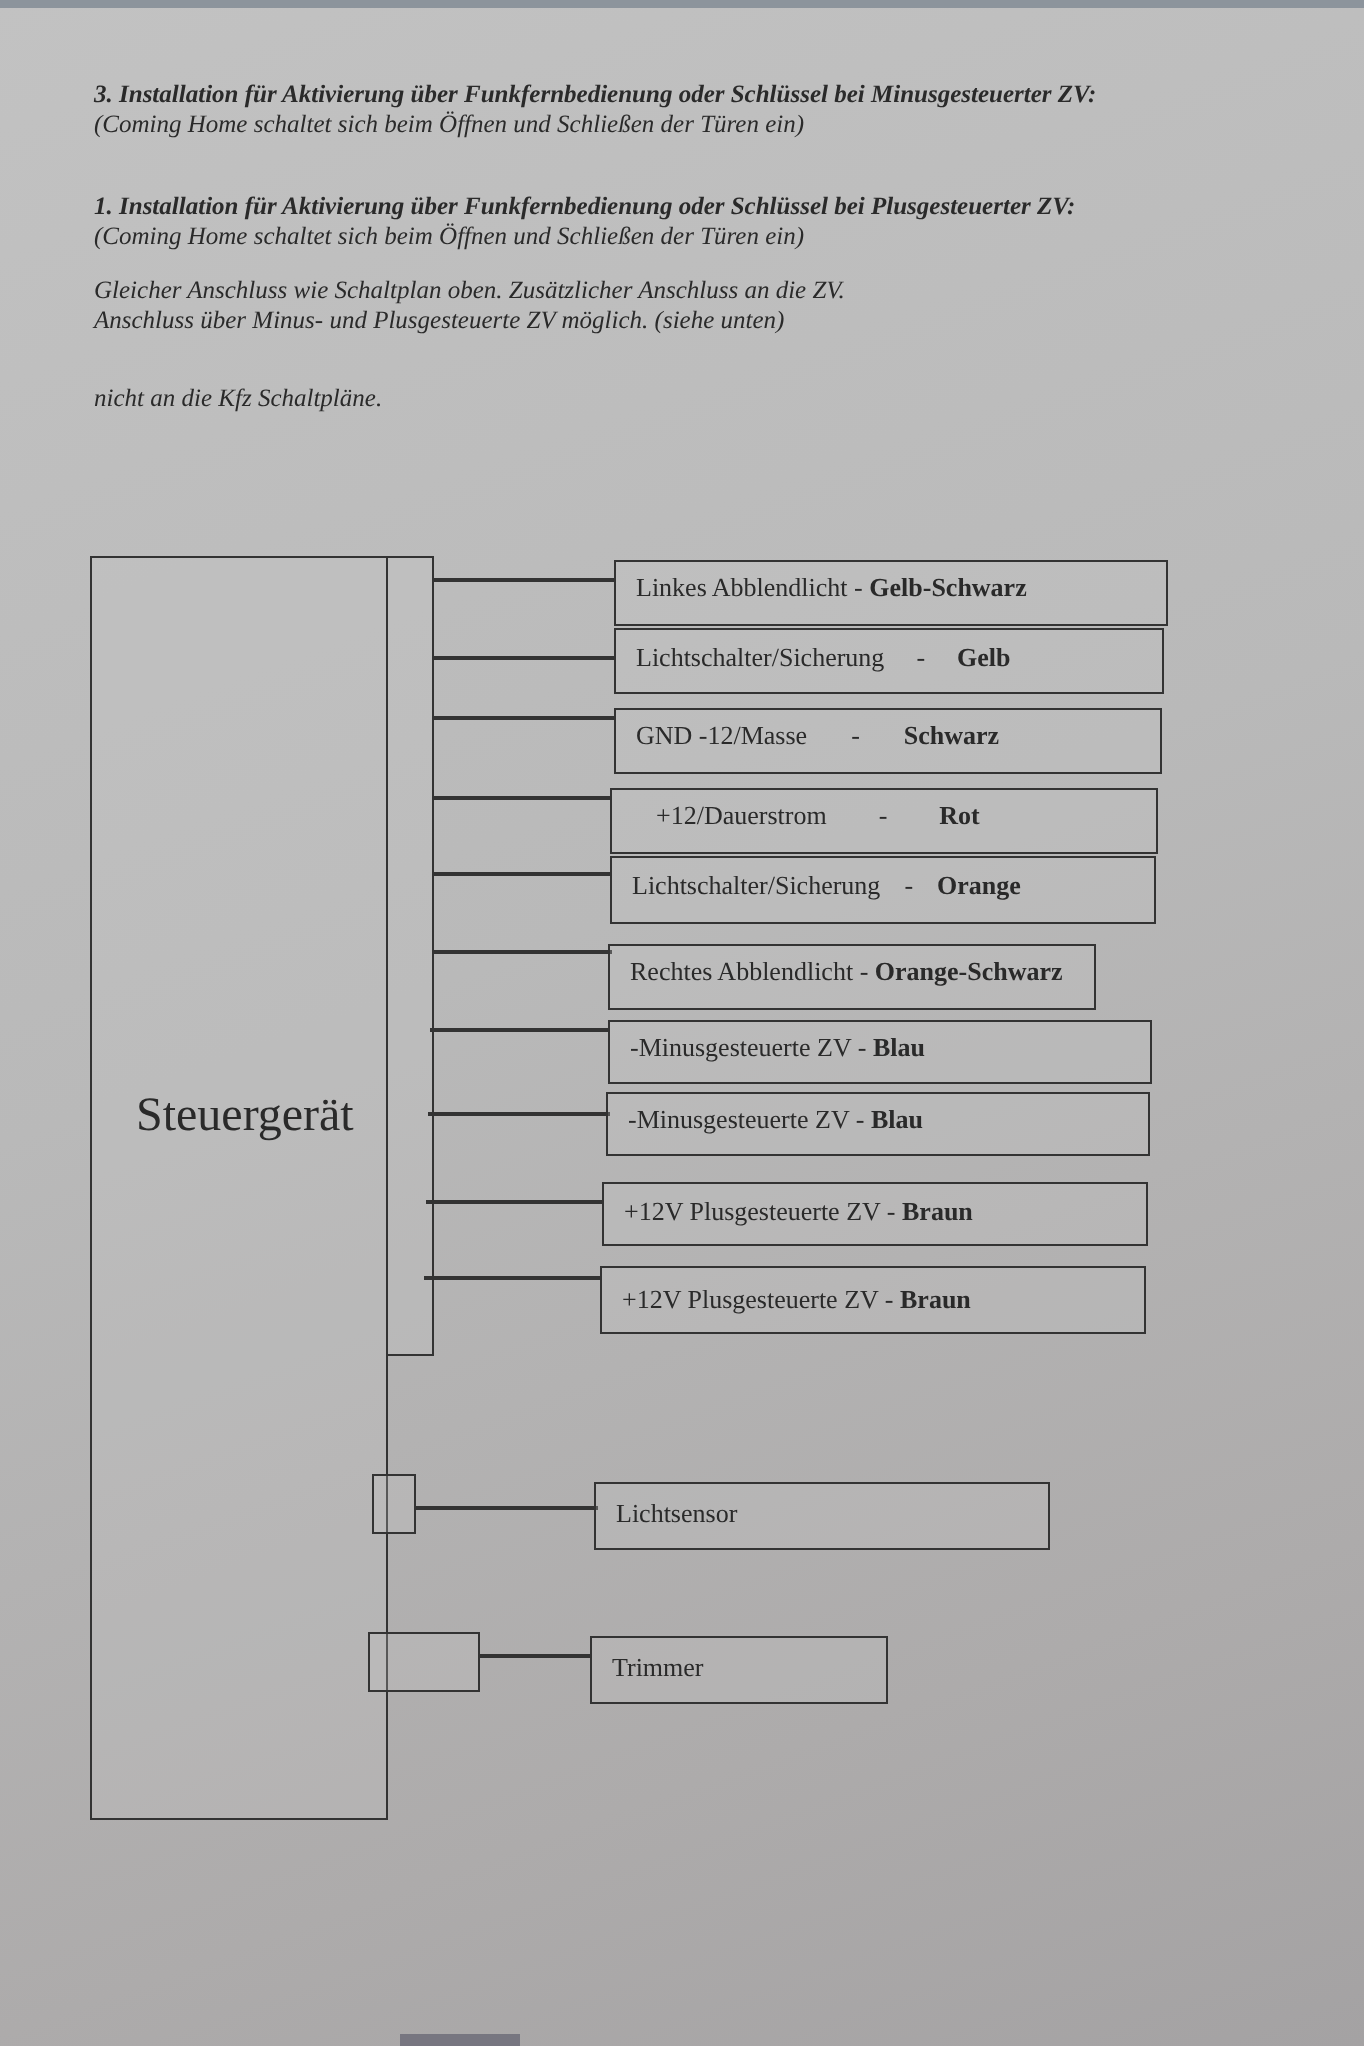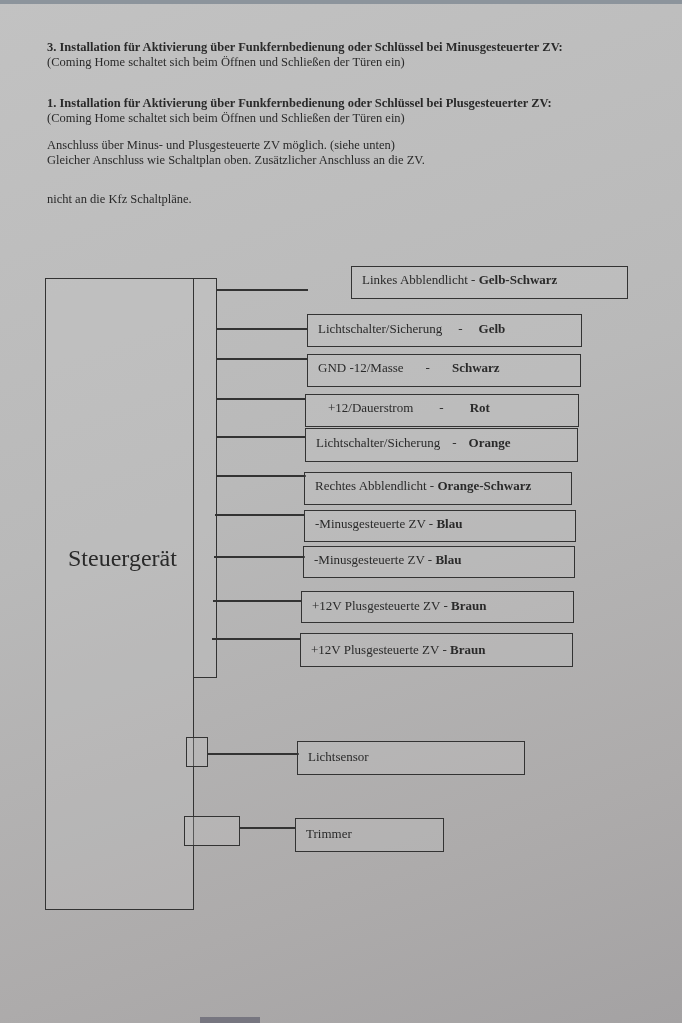--- a/index.html
+++ b/index.html
@@ -2,21 +2,21 @@
 <html><head>
 <meta charset="utf-8">
 <style>
   html, body { margin: 0; padding: 0; }
   body {
     width: 682px; height: 1023px; overflow: hidden; position: relative;
     background: linear-gradient(160deg, #c2c2c2 0%, #b9b9b9 45%, #adabab 80%, #a4a2a3 100%);
     font-family: "Liberation Serif", serif; color: #2a2a2a;
   }
   .topstrip { position: absolute; left: 0; top: 0; width: 682px; height: 4px; background: #8c949c; }
-  .para { position: absolute; left: 47px; font-size: 12.5px; line-height: 15px; white-space: nowrap; }
+  .para { position: absolute; left: 47px; font-size: 12.5px; line-height: 15px; white-space: nowrap; font-style: italic; }
   .para b { font-weight: bold; }
   #p3 { top: 40px; }
   #p4 { top: 96px; }
   #p5 { top: 138px; }
   #p6 { top: 192px; }
 
   .line { position: absolute; background: #333; }
   .box { position: absolute; border: 1.6px solid #333; box-sizing: border-box; background: rgba(200,200,200,0.25); }
   .label { position: absolute; font-size: 13px; line-height: 16px; white-space: nowrap; padding-left: 10px; }
   .label .wire { font-weight: bold; }
@@ -31,22 +31,22 @@
 
 <div class="para" id="p3">
   <div><b>3. Installation für Aktivierung über Funkfernbedienung oder Schlüssel bei Minusgesteuerter ZV:</b></div>
   <div>(Coming Home schaltet sich beim Öffnen und Schließen der Türen ein)</div>
 </div>
 <div class="para" id="p4">
   <div><b>1. Installation für Aktivierung über Funkfernbedienung oder Schlüssel bei Plusgesteuerter ZV:</b></div>
   <div>(Coming Home schaltet sich beim Öffnen und Schließen der Türen ein)</div>
 </div>
 <div class="para" id="p5">
+  <div>Gleicher Anschluss wie Schaltplan oben. Zusätzlicher Anschluss an die ZV.</div>
   <div>Anschluss über Minus- und Plusgesteuerte ZV möglich. (siehe unten)</div>
-  <div>Gleicher Anschluss wie Schaltplan oben. Zusätzlicher Anschluss an die ZV.</div>
 </div>
 <div class="para" id="p6">
   <div>nicht an die Kfz Schaltpläne.</div>
 </div>
 
 <div>
 
   <div class="box" style="left:45px; top:278px; width:149px; height:632px;"></div>
   <div id="device-title">Steuergerät</div>
 
@@ -62,36 +62,36 @@
   <div class="line" style="left:216px; top:398px; width:90px; height:1.6px;"></div>
   <div class="line" style="left:216px; top:436px; width:90px; height:1.6px;"></div>
   <div class="line" style="left:216px; top:475px; width:90px; height:1.6px;"></div>
   <div class="line" style="left:215px; top:514px; width:90px; height:1.6px;"></div>
   <div class="line" style="left:214px; top:556px; width:91px; height:1.6px;"></div>
   <div class="line" style="left:213px; top:600px; width:89px; height:1.6px;"></div>
   <div class="line" style="left:212px; top:638px; width:89px; height:1.6px;"></div>
   <div class="line" style="left:207px; top:753px; width:92px; height:1.6px;"></div>
   <div class="line" style="left:239px; top:827px; width:56px; height:1.6px;"></div>
 
-  <div class="box" style="left:307px; top:266px; width:277px; height:33px;margin-left:44px;">
+  <div class="box" style="left:307px; top:280px; width:277px; height:33px;">
     <div class="label" style="top:5px;"><span>Linkes Abblendlicht</span> <span>-</span> <span class="wire">Gelb-Schwarz</span></div>
   </div>
   <div class="box" style="left:307px; top:314px; width:275px; height:33px;">
     <div class="label" style="top:6px;"><span>Lichtschalter/Sicherung</span><span class="dash" style="margin:0 16px;">-</span><span class="wire">Gelb</span></div>
   </div>
   <div class="box" style="left:307px; top:354px; width:274px; height:33px;">
     <div class="label" style="top:5px;"><span>GND -12/Masse</span><span class="dash" style="margin:0 22px;">-</span><span class="wire">Schwarz</span></div>
   </div>
   <div class="box" style="left:305px; top:394px; width:274px; height:33px;padding-left:12px;">
     <div class="label" style="top:5px;"><span>+12/Dauerstrom</span><span class="dash" style="margin:0 26px;">-</span><span class="wire">Rot</span></div>
   </div>
   <div class="box" style="left:305px; top:428px; width:273px; height:34px;">
     <div class="label" style="top:6px;"><span>Lichtschalter/Sicherung</span><span class="dash" style="margin:0 12px;">-</span><span class="wire">Orange</span></div>
   </div>
-  <div class="box" style="left:304px; top:472px; width:268px; height:33px;">
+  <div class="box" style="left:304px; top:472px; width:244px; height:33px;">
     <div class="label" style="top:5px;"><span>Rechtes Abblendlicht</span> <span>-</span> <span class="wire">Orange-Schwarz</span></div>
   </div>
   <div class="box" style="left:304px; top:510px; width:272px; height:32px;">
     <div class="label" style="top:5px;"><span>-Minusgesteuerte ZV</span> <span>-</span> <span class="wire">Blau</span></div>
   </div>
   <div class="box" style="left:303px; top:546px; width:272px; height:32px;">
     <div class="label" style="top:5px;"><span>-Minusgesteuerte ZV</span> <span>-</span> <span class="wire">Blau</span></div>
   </div>
   <div class="box" style="left:301px; top:591px; width:273px; height:32px;">
     <div class="label" style="top:6px;"><span>+12V Plusgesteuerte ZV</span> <span>-</span> <span class="wire">Braun</span></div>

